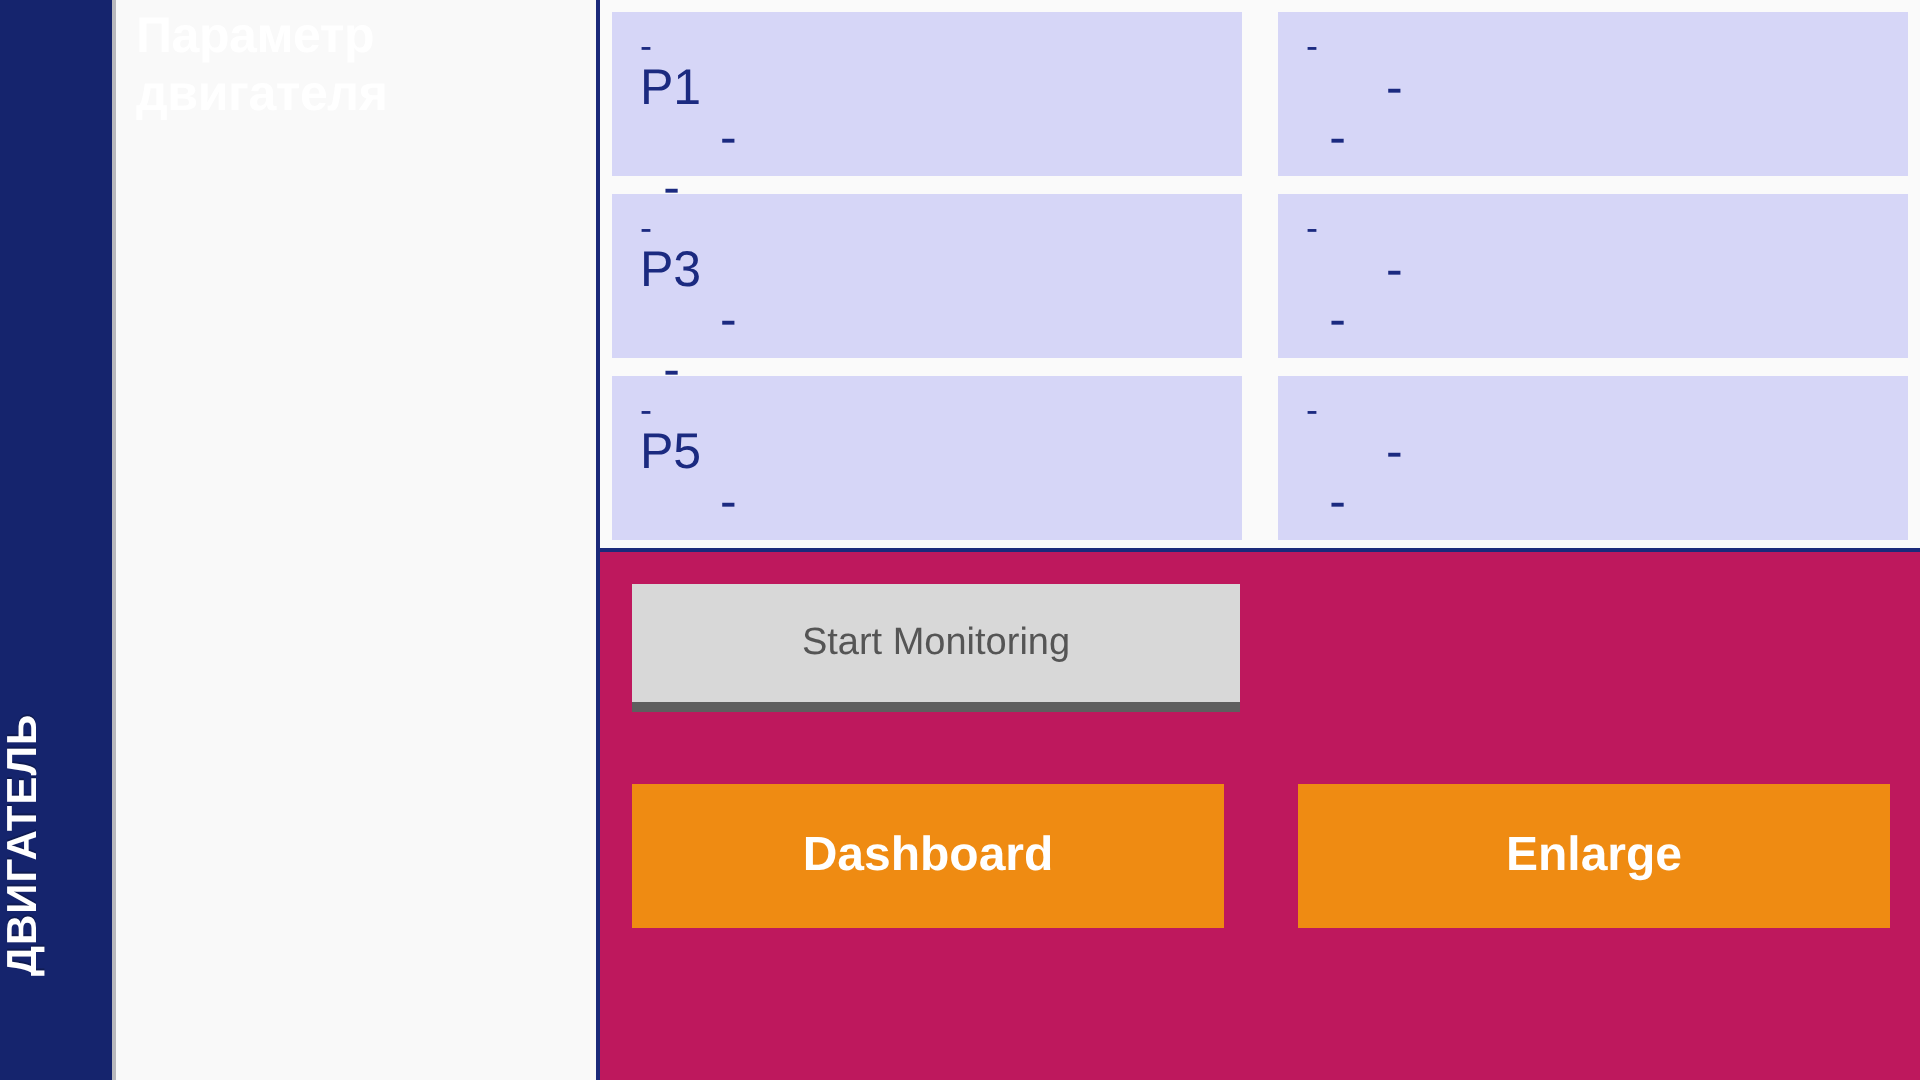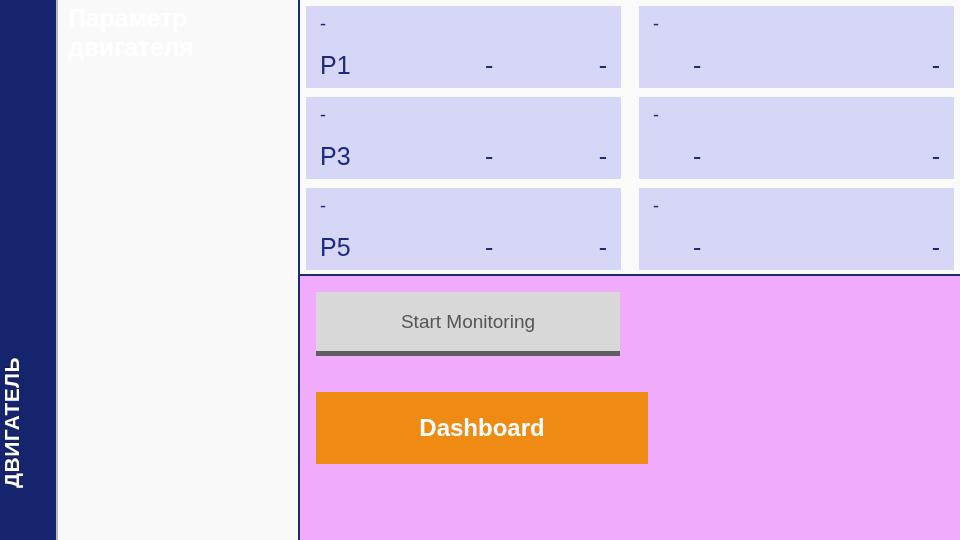--- a/index.html
+++ b/index.html
@@ -110,46 +110,45 @@
   .param-card .unit-row {
     font-size: 18px;
     line-height: 1;
     color: #1b2a80;
     height: 20px;
     display: flex;
     align-items: center;
   }
   .param-card .value-row {
     display: flex;
-    flex-direction: row;
+    flex-direction: column;
     align-items: baseline;
     font-size: 25px;
     line-height: 1;
     padding-bottom: 4px;
-    gap: 33px;
   }
   .param-card .p-name {
     flex: 0 0 auto;
     min-width: 92px;
   }
   .param-card .p-mid {
     flex: 1 1 auto;
     text-align: left;
     padding-left: 40px;
   }
   .param-card .p-right {
     flex: 0 0 auto;
     text-align: right;
     min-width: 20px;
   }
 
   
   .buttons-section {
     flex: 1 1 auto;
-    background: #f0abfc;
+    background: #be185d;
     box-sizing: border-box;
     padding: 12px 2px 0 8px;
   }
   .monitor-row {
     padding-top: 4px;
   }
   .btn-monitor {
     width: 304px;
     height: 64px;
     background: #d8d8d8;
@@ -166,21 +165,21 @@
     box-sizing: border-box;
   }
   .orange-row {
     display: flex;
     flex-direction: row;
     margin-top: 36px;
     margin-left: 8px;
     gap: 37px;
   }
   .btn-orange {
-    width: 332px;
+    width: 296px;
     height: 72px;
     background: #ef8b12;
     border: none;
     color: #ffffff;
     font-size: 24px;
     font-weight: bold;
     font-family: "Liberation Sans", sans-serif;
     cursor: pointer;
     display: flex;
     align-items: center;
@@ -259,17 +258,18 @@
 
       </div>
     </div>
 
     <div class="buttons-section">
       <div class="monitor-row">
         <button class="btn-monitor">Start Monitoring</button>
       </div>
       <div class="orange-row">
         <button class="btn-orange">Dashboard</button>
+        <button class="btn-orange">Enlarge</button>
       </div>
     </div>
 
   </div>
 </div>
 
 </body></html>

